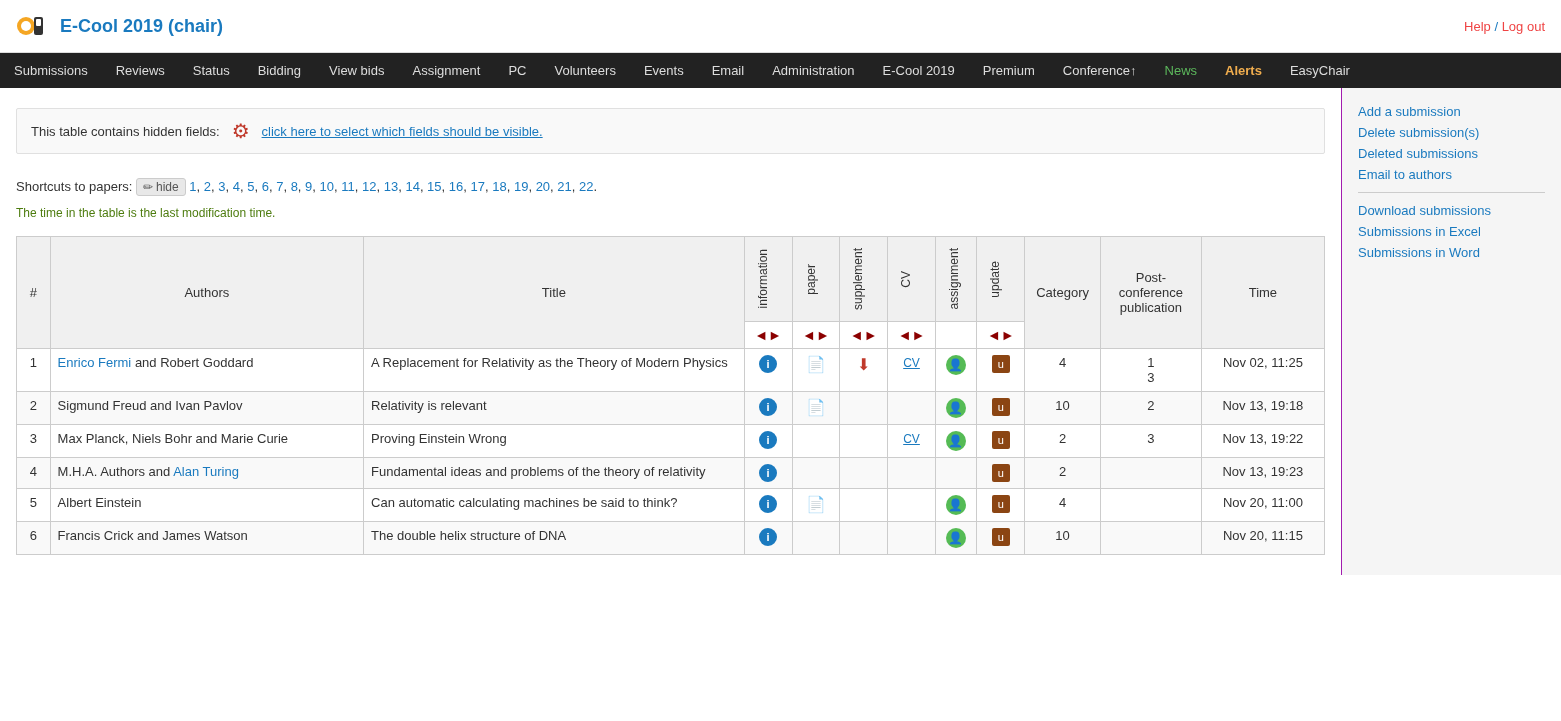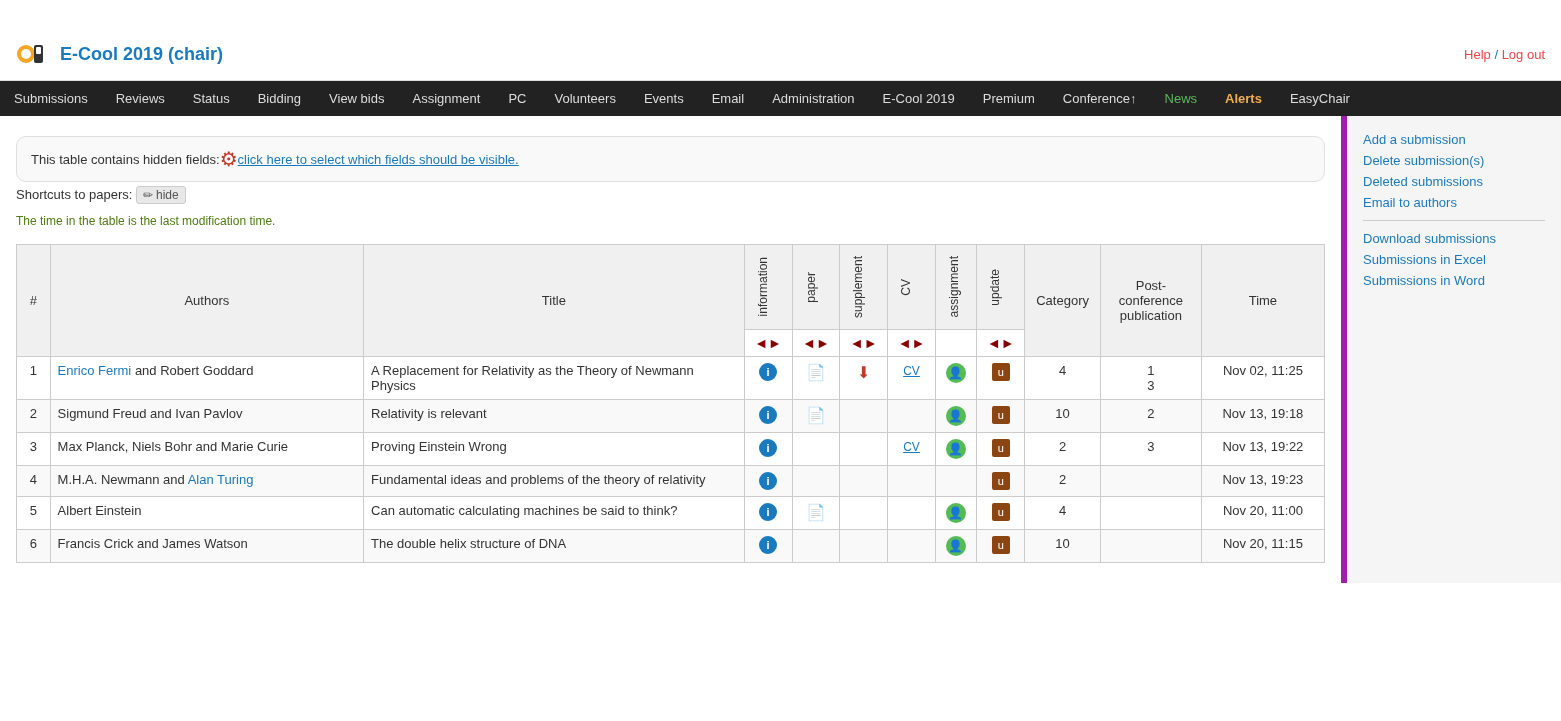--- a/index.html
+++ b/index.html
@@ -1,53 +1,53 @@
 <!DOCTYPE html>
 <html><head>
   <meta charset="utf-8">
   <style>
     * { box-sizing: border-box; margin: 0; padding: 0; }
     body { font-family: Arial, sans-serif; font-size: 13px; color: #333; background: #fff; }
 
     
     .top-bar {
       display: flex; align-items: center; justify-content: space-between;
-      padding: 8px 16px; border-bottom: 1px solid #ddd; background: #fff; margin-top: 28px;
+      padding: 8px 16px; border-bottom: 1px solid #ddd; background: #fff;
     }
     .logo-area { display: flex; align-items: center; gap: 8px; }
     .logo-icon { width: 36px; height: 36px; }
     .app-title { color: #1a7abf; font-size: 18px; font-weight: bold; }
     .top-links { color: #1a7abf; font-size: 13px; }
     .top-links a { color: #ef4444; text-decoration: none; }
 
     
     nav { background: #222; display: flex; flex-wrap: wrap; }
     nav a {
       color: #ddd; text-decoration: none; padding: 10px 14px;
       display: inline-block; font-size: 13px; white-space: nowrap;
     }
     nav a.active-news { color: #5cb85c; font-weight: normal; }
     nav a.active-alerts { color: #f0ad4e; font-weight: bold; }
 
     
     .main-wrapper { display: flex; }
     .content { flex: 1; padding: 20px 16px; }
     .sidebar-panel {
-      width: 220px; background: #f5f5f5; border-left: 6px solid #a21caf;
+      width: 220px; background: #f5f5f5; border-left: 1px solid #a21caf;
       padding: 16px; min-height: 200px;
     }
     .sidebar-panel a { display: block; color: #1a7abf; text-decoration: none; font-size: 13px; margin-bottom: 6px; }
     .sidebar-panel hr { border: none; border-top: 1px solid #ccc; margin: 10px 0; }
 
     h1 { font-size: 22px; font-weight: normal; margin-bottom: 12px; color: #333; }
 
     .hidden-fields-notice {
-      display: flex; align-items: center; gap: 0;
+      display: flex; align-items: center; gap: 12px;
       background: #f9f9f9; border: 1px solid #e0e0e0;
-      padding: 10px 14px; margin-bottom: 4px; border-radius: 10px;
+      padding: 10px 14px; margin-bottom: 24px; border-radius: 2px;
     }
     .gear-icon { font-size: 20px; color: #c0392b; }
     .hidden-fields-notice a { color: #1a7abf; text-decoration: underline; }
 
     .shortcuts { margin-bottom: 10px; color: #333; }
     .shortcuts a { color: #1a7abf; text-decoration: none; }
     .hide-btn {
       display: inline-flex; align-items: center; gap: 3px;
       background: #e8e8e8; border: 1px solid #ccc; border-radius: 3px;
       padding: 1px 6px; cursor: pointer; font-size: 12px; color: #555;
@@ -152,20 +152,44 @@
       <span class="gear-icon">⚙</span>
       <a href="#">click here to select which fields should be visible.</a>
     </div>
 
     <div class="shortcuts">
       <span>Shortcuts to papers:</span>
       <span class="hide-btn">
         <span>✏</span>
         <span>hide</span>
       </span>
+      <span>
+        <a href="#">1</a>,
+        <a href="#">2</a>,
+        <a href="#">3</a>,
+        <a href="#">4</a>,
+        <a href="#">5</a>,
+        <a href="#">6</a>,
+        <a href="#">7</a>,
+        <a href="#">8</a>,
+        <a href="#">9</a>,
+        <a href="#">10</a>,
+        <a href="#">11</a>,
+        <a href="#">12</a>,
+        <a href="#">13</a>,
+        <a href="#">14</a>,
+        <a href="#">15</a>,
+        <a href="#">16</a>,
+        <a href="#">17</a>,
+        <a href="#">18</a>,
+        <a href="#">19</a>,
+        <a href="#">20</a>,
+        <a href="#">21</a>,
+        <a href="#">22</a>.
+      </span>
     </div>
     <p class="note">The time in the table is the last modification time.</p>
 
     <table>
       <thead>
         <tr>
           <th class="col-hash" rowspan="2">#</th>
           <th class="col-authors" rowspan="2">Authors</th>
           <th class="col-title" rowspan="2">Title</th>
           <th class="col-narrow">
@@ -200,21 +224,21 @@
         </tr>
       </thead>
       <tbody>
 
         <tr>
           <td class="cell-center">1</td>
           <td>
             <a href="#" class="author-link">Enrico Fermi</a>
             <span> and Robert Goddard</span>
           </td>
-          <td>A Replacement for Relativity as the Theory of Newmann Physics</td>
+          <td>A Replacement for Relativity as the Theory of Modern Physics</td>
           <td class="cell-center"><span class="icon-info">i</span></td>
           <td class="cell-center"><span class="icon-pdf">📄</span></td>
           <td class="cell-center"><span class="icon-download" style="color:#c0392b;">⬇</span></td>
           <td class="cell-center"><em class="icon-cv">CV</em></td>
           <td class="cell-center"><span class="icon-user">👤</span></td>
           <td class="cell-center"><span class="icon-u">u</span></td>
           <td class="cell-center">4</td>
           <td class="cell-center">1<br>3</td>
           <td class="cell-center">Nov 02, 11:25</td>
         </tr>
@@ -245,21 +269,21 @@
           <td class="cell-center"><span class="icon-user">👤</span></td>
           <td class="cell-center"><span class="icon-u">u</span></td>
           <td class="cell-center">2</td>
           <td class="cell-center">3</td>
           <td class="cell-center">Nov 13, 19:22</td>
         </tr>
 
         <tr>
           <td class="cell-center">4</td>
           <td>
-            <span>M.H.A. Newmann and </span>
+            <span>M.H.A. Authors and </span>
             <a href="#" class="author-link">Alan Turing</a>
           </td>
           <td>Fundamental ideas and problems of the theory of relativity</td>
           <td class="cell-center"><span class="icon-info">i</span></td>
           <td class="cell-center"></td>
           <td class="cell-center"></td>
           <td class="cell-center"></td>
           <td class="cell-center"></td>
           <td class="cell-center"><span class="icon-u">u</span></td>
           <td class="cell-center">2</td>

